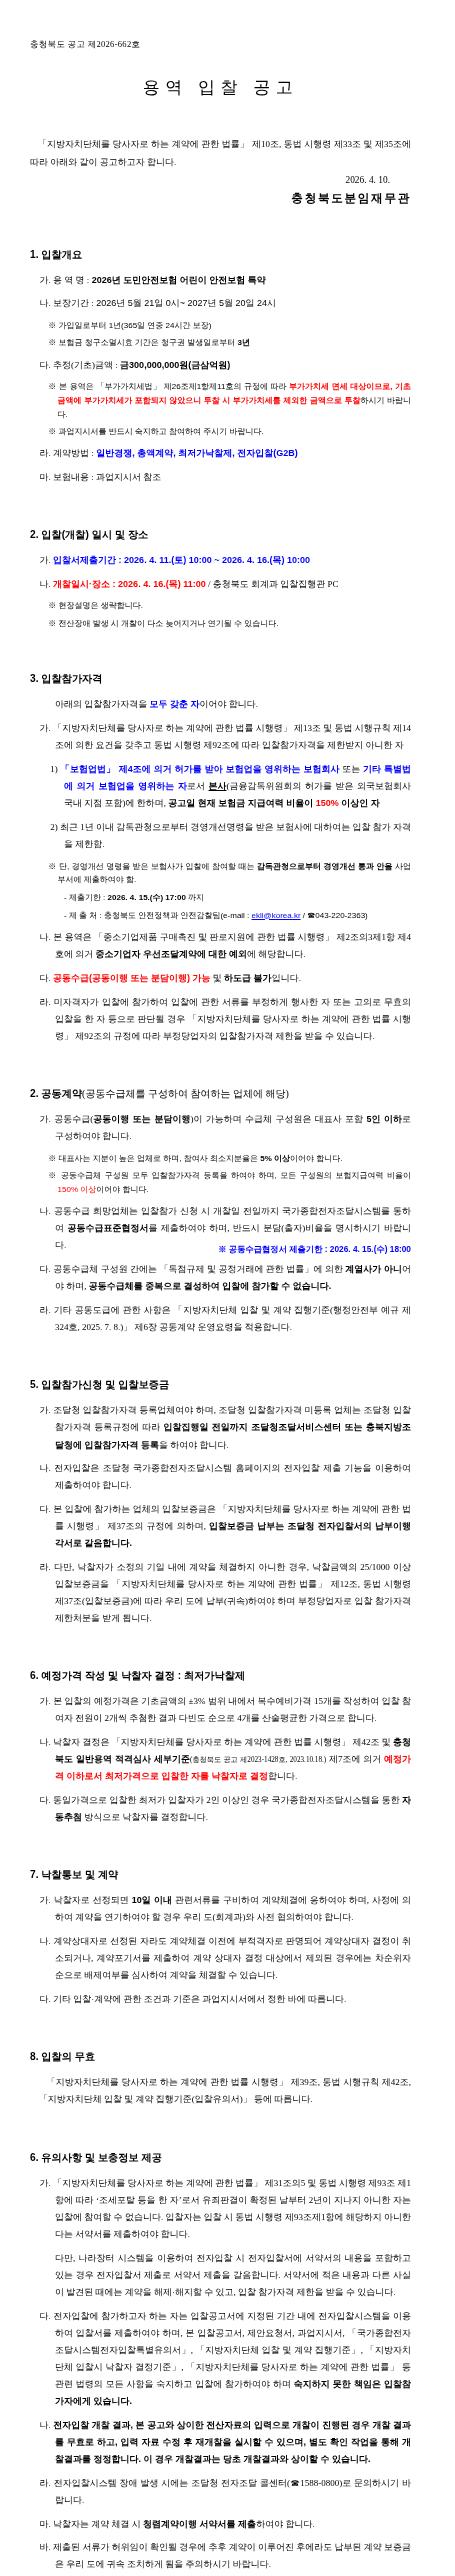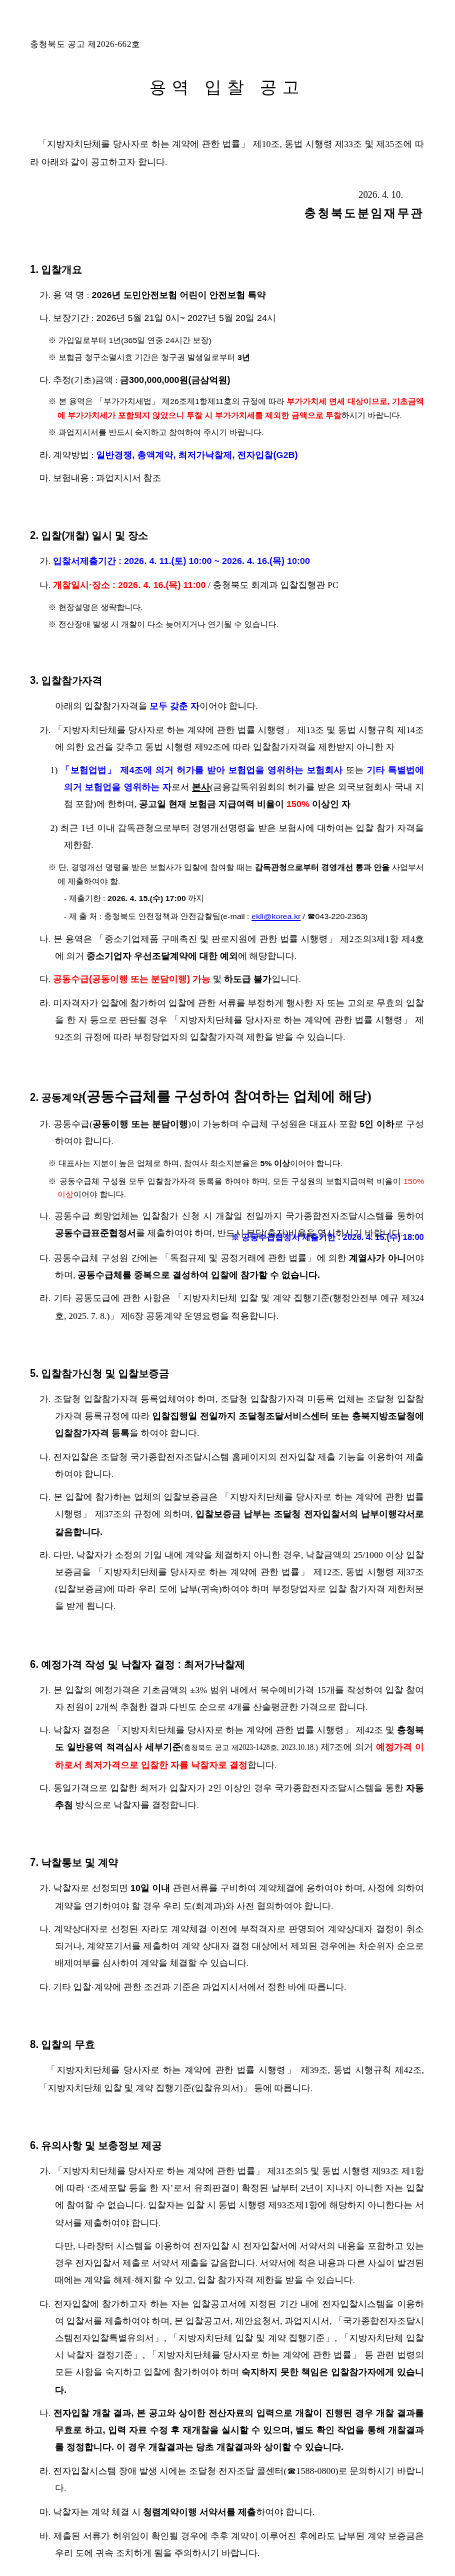--- a/index.html
+++ b/index.html
@@ -6,37 +6,37 @@
     --red:#ff0000;
     --blue:#0000ff;
     --ink:#000000;
   }
   html,body{margin:0;padding:0;background:#ffffff;}
   body{
     width:455px;height:2576px;overflow:hidden;
     color:var(--ink);
     font-family:"Liberation Serif",serif;
   }
-  .page{box-sizing:border-box;width:455px;height:2476px;padding:39px 31px 0 30px;}
+  .page{box-sizing:border-box;width:455px;height:2476px;padding:39px 44px 0 30px;}
   .docno{font-size:8.5px;letter-spacing:0.3px;}
   .title{
     margin-top:25px;text-align:center;
     font-family:"Liberation Sans",sans-serif;font-weight:normal;
     font-size:17px;letter-spacing:5.5px;
   }
   .intro{margin-top:37px;font-size:9px;line-height:1.95;text-align:justify;text-indent:7.7px;}
-  .date{margin-top:19px;text-align:right;padding-right:21px;font-size:9.4px;}
+  .date{margin-top:4px;text-align:right;padding-right:21px;font-size:9.4px;}
   .issuer{
     margin-top:5.5px;text-align:right;
     font-family:"Liberation Sans",sans-serif;font-weight:bold;
     font-size:11.6px;letter-spacing:1.7px;
   }
   .sec{margin-top:42px;}
   .sec-h{font-family:"Liberation Sans",sans-serif;font-weight:bold;font-size:10.2px;margin-bottom:10px;}
-  .s-hs{font-weight:bold;font-family:"Liberation Serif",serif;font-size:14px;letter-spacing:0;}
+  .s-hs{font-weight:normal;font-family:"Liberation Serif",serif;font-size:10px;letter-spacing:0;}
 
   .b-item{font-size:9px;line-height:1.9;margin:6.6px 0;padding-left:25px;text-indent:-15.4px;}
   .b-cont{font-size:9px;line-height:1.9;margin:6.6px 0;padding-left:25px;}
   .b-para{font-size:9px;line-height:1.95;margin:6.6px 0;padding-left:8.8px;text-indent:7.7px;}
   .b-num{font-size:9px;line-height:1.9;margin:6.6px 0;padding-left:34px;text-indent:-13.8px;}
   .b-note{font-family:"Liberation Sans",sans-serif;font-size:8px;line-height:1.7;margin:3.9px 0;padding-left:27.6px;text-indent:-9.4px;}
   .b-sub{font-family:"Liberation Sans",sans-serif;font-size:8px;line-height:1.75;margin:3.9px 0;padding-left:34px;}
   .b-right{text-align:right;font-family:"Liberation Sans",sans-serif;font-size:8.3px;margin-top:-17px;margin-bottom:6.6px;}
   .j{text-align:justify;}
 

